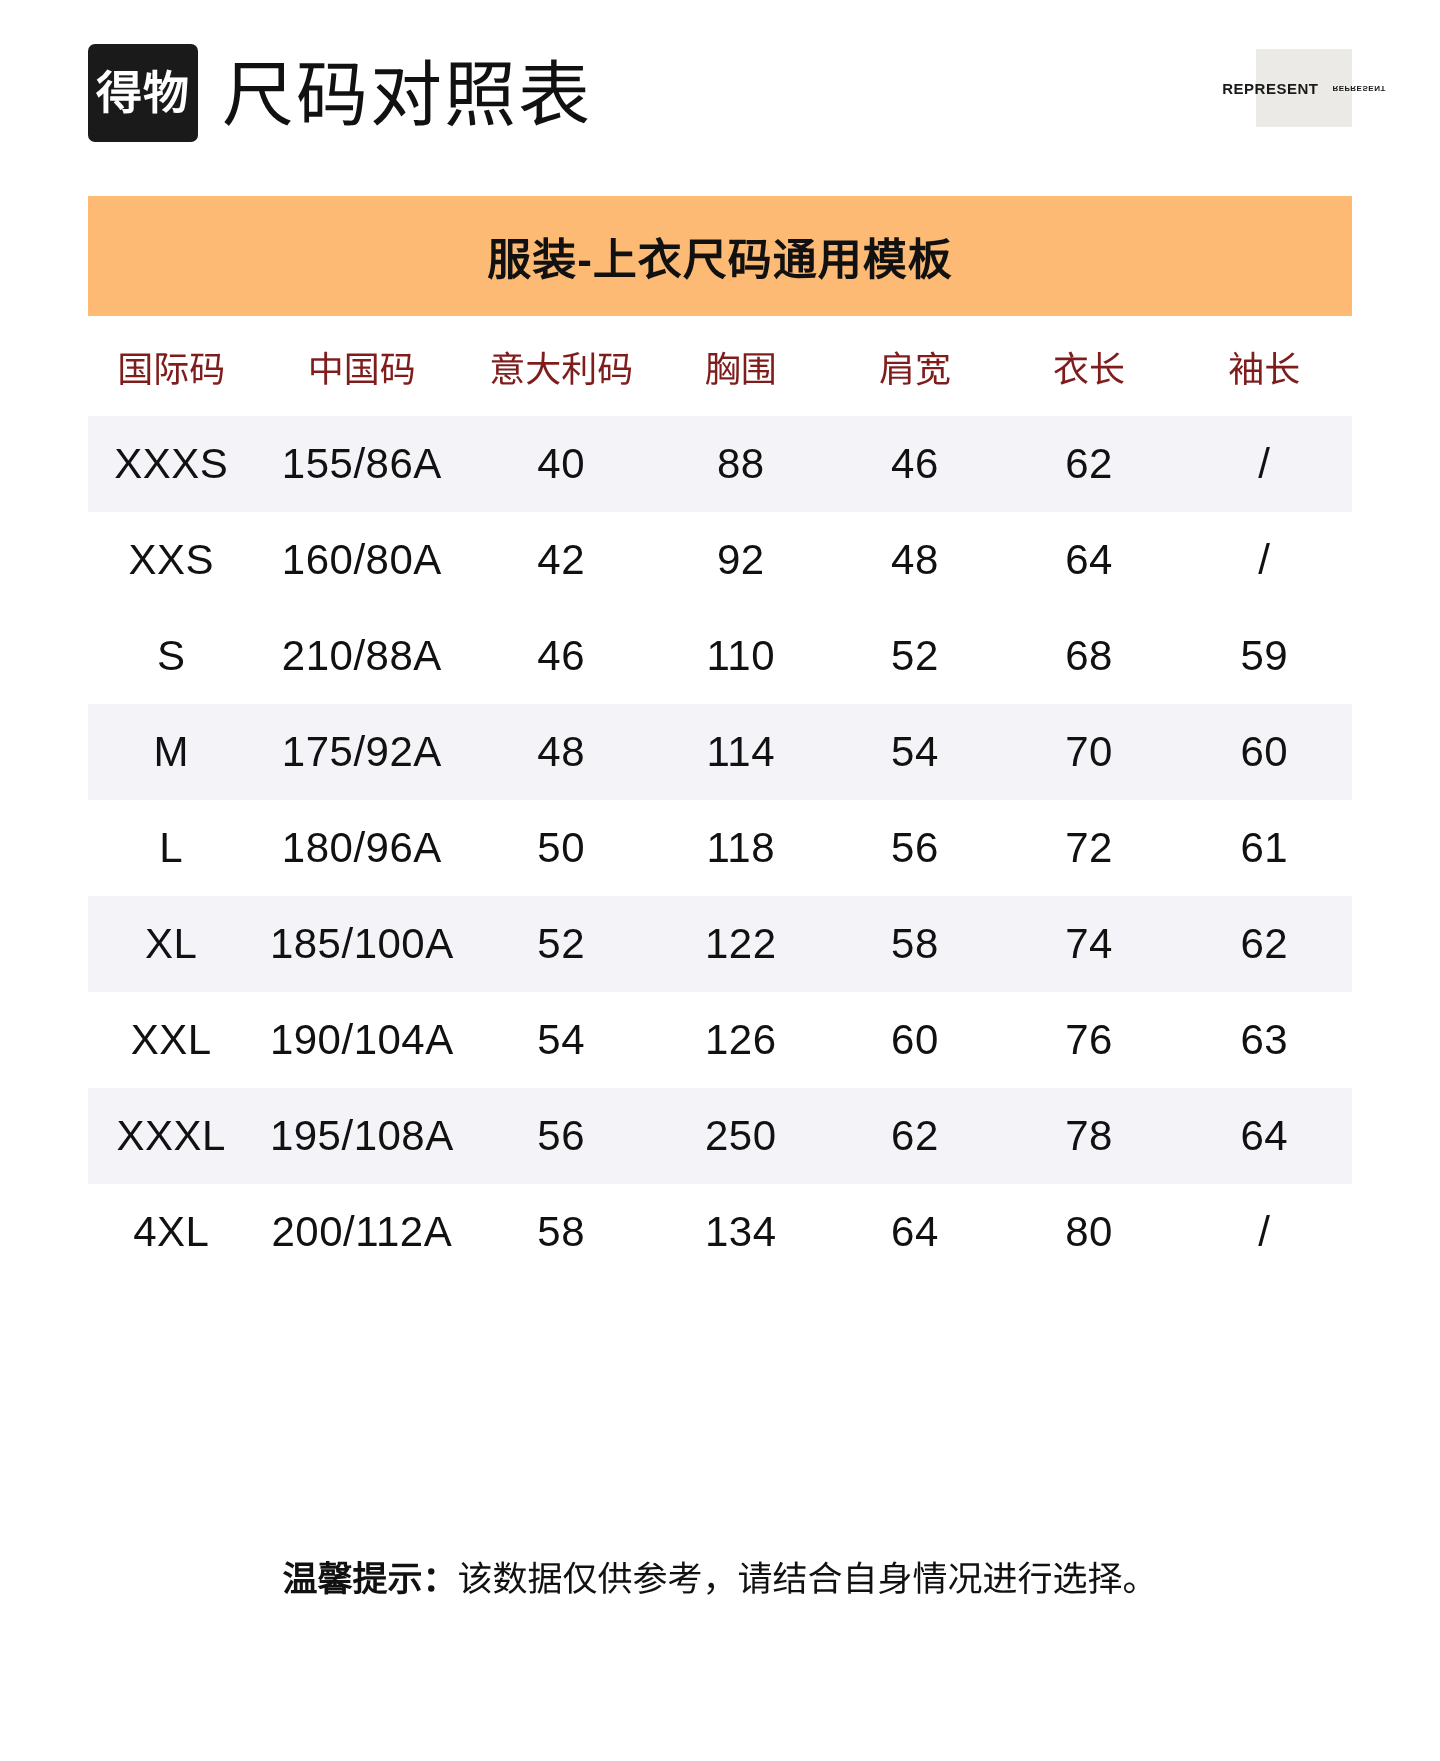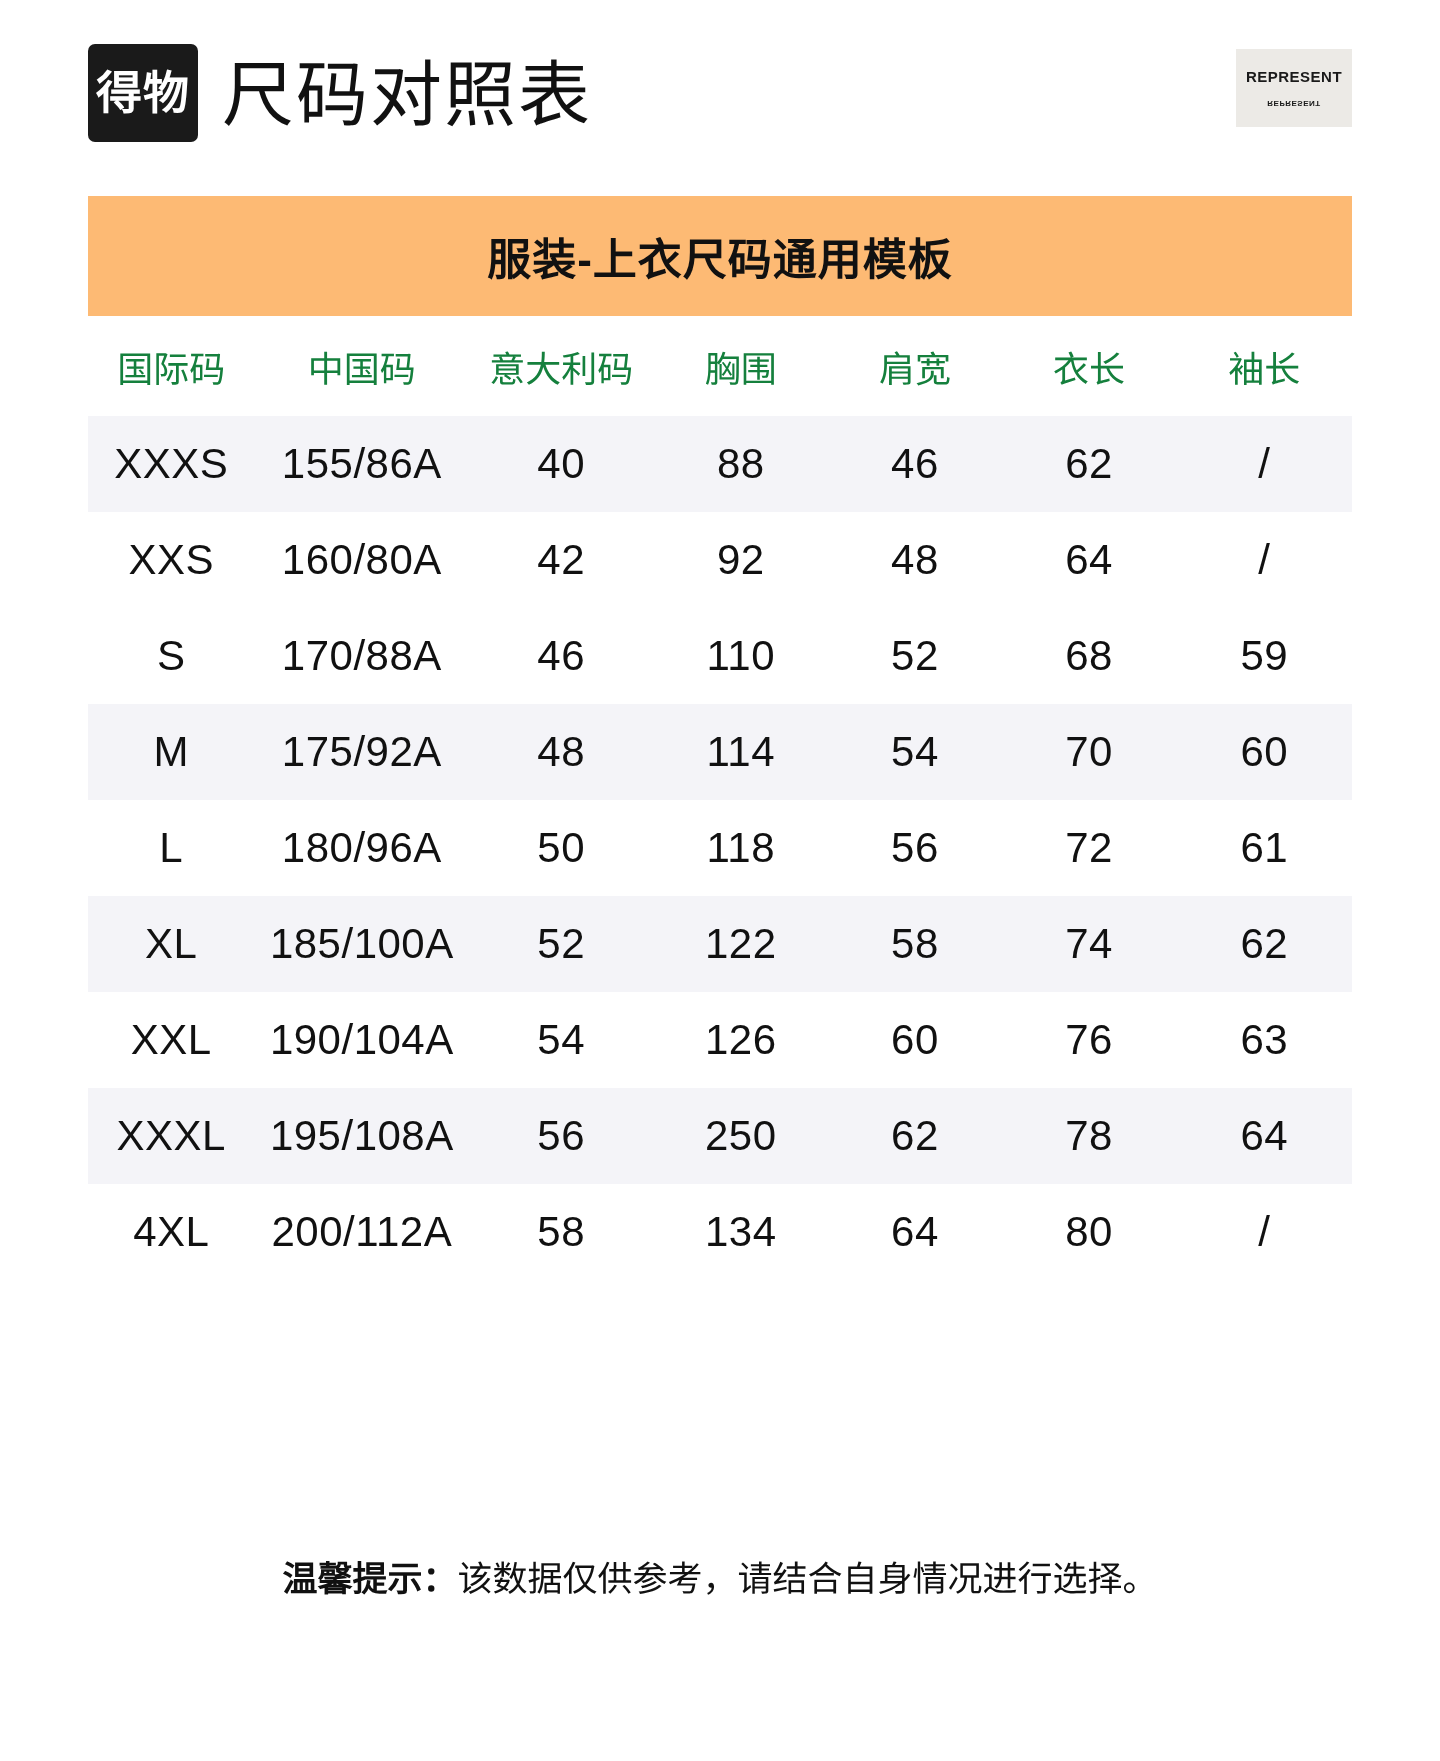--- a/index.html
+++ b/index.html
@@ -60,25 +60,25 @@
     font-weight: 400;
     letter-spacing: 2px;
     line-height: 1.2;
     color: #111111;
     white-space: nowrap;
   }
   .logo-box {
     position: absolute;
     right: 88px;
     top: 27px;
-    width: 116px;
+    width: 96px;
     height: 78px;
     background: #eceae6;
     display: flex;
-    flex-direction: column;
+    flex-direction: row;
     align-items: center;
     justify-content: center;
     gap: 14px;
   }
   .logo-box .logo-main {
     font-size: 15px;
     font-weight: 700;
     letter-spacing: 0.5px;
     color: #1a1a1a;
     font-family: "Liberation Sans", sans-serif;
@@ -119,21 +119,21 @@
   table.size-table th,
   table.size-table td {
     text-align: center;
     vertical-align: middle;
     border: none;
     font-weight: 400;
   }
   table.size-table thead th {
     height: 98px;
     font-size: 36px;
-    color: #15803d;
+    color: #7f1d1d;
     background: #ffffff;
     font-weight: 400;
   }
   table.size-table tbody td {
     height: 94px;
     font-size: 42px;
     color: #111111;
     letter-spacing: 0.5px;
   }
   table.size-table tbody tr.odd td {
@@ -225,21 +225,21 @@
           <td>XXS</td>
           <td>160/80A</td>
           <td>42</td>
           <td>92</td>
           <td>48</td>
           <td>64</td>
           <td>/</td>
         </tr>
         <tr class="even">
           <td>S</td>
-          <td>170/88A</td>
+          <td>210/88A</td>
           <td>46</td>
           <td>110</td>
           <td>52</td>
           <td>68</td>
           <td>59</td>
         </tr>
         <tr class="odd">
           <td>M</td>
           <td>175/92A</td>
           <td>48</td>

